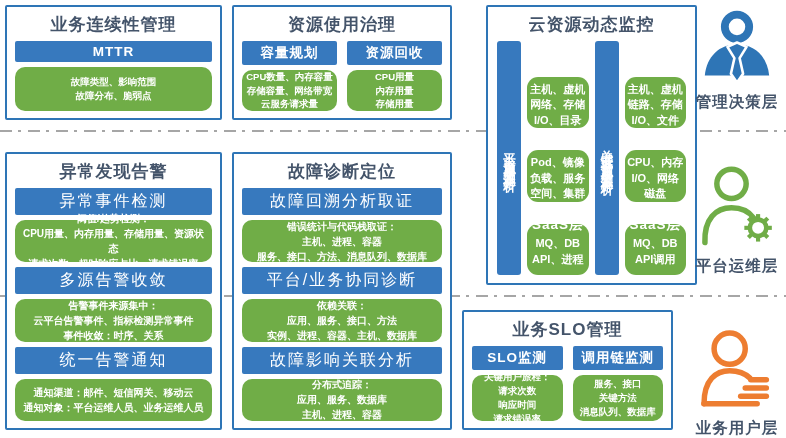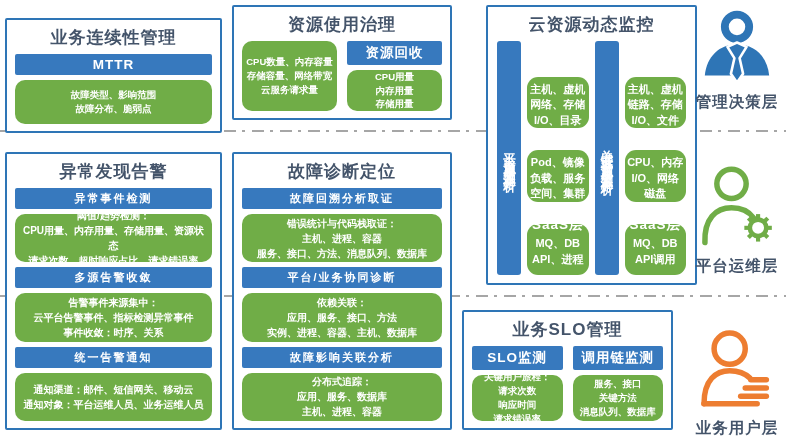--- a/index.html
+++ b/index.html
@@ -29,21 +29,21 @@
   .col{flex:1;display:flex;flex-direction:column;gap:5px;min-width:0;}
   .hdr{background:var(--header-blue);color:#fff;font-weight:bold;font-size:13.5px;
     text-align:center;padding:3px 0;border-radius:2px;flex:0 0 auto;letter-spacing:1px;}
   .gbox{background:var(--box-green);color:#fff;border-radius:10px;flex:1;
     display:flex;align-items:center;justify-content:center;text-align:center;
     padding:3px 2px;min-height:0;}
   .lines{white-space:pre-line;font-size:9.5px;line-height:1.45;font-weight:bold;}
 
   .sections{display:flex;flex-direction:column;gap:5px;flex:1;min-height:0;}
   .section{display:flex;flex-direction:column;gap:5px;flex:1;min-height:0;}
-  .sec-hdr{background:var(--header-blue);color:#fff;font-weight:bold;font-size:11px;
+  .sec-hdr{background:var(--header-blue);color:#fff;font-weight:normal;font-size:16px;
     text-align:center;padding:3px 0;border-radius:2px;flex:0 0 auto;letter-spacing:2px;}
   .sec-box{background:var(--box-green);color:#fff;border-radius:10px;flex:1;
     display:flex;align-items:center;justify-content:center;text-align:center;
     padding:3px 4px;min-height:0;}
   .sec-box .lines{font-size:10px;line-height:1.5;}
 
   .cloud-body{display:flex;gap:6px;flex:1;min-height:0;padding:0 1px 1px;}
   .vbar{flex:0 0 24px;background:var(--header-blue);color:#fff;border-radius:3px;
     writing-mode:vertical-lr;text-orientation:upright;display:flex;
     align-items:center;justify-content:center;font-weight:bold;font-size:12.5px;
@@ -60,37 +60,38 @@
     margin-top:2px;letter-spacing:1px;}
 </style>
 </head>
 <body>
 
 <div class="stage">
 
   <div class="dashline" style="top:130px"></div>
   <div class="dashline" style="top:295px"></div>
 
-  <div class="panel" style="left:5px;top:18px;width:217px;height:115px">
+  <div class="panel" style="left:5px;top:5px;width:217px;height:115px">
     <div class="panel-title">业务连续性管理</div>
     <div class="two-col">
       <div class="col">
         <div class="hdr">MTTR</div>
         <div class="gbox">
           <div class="lines">故障类型、影响范围
 故障分布、脆弱点</div>
         </div>
       </div>
     </div>
   </div>
 
   <div class="panel" style="left:232px;top:5px;width:220px;height:115px">
     <div class="panel-title">资源使用治理</div>
     <div class="two-col">
       <div class="col">
+        <div class="hdr">容量规划</div>
         <div class="gbox">
           <div class="lines">CPU数量、内存容量
 存储容量、网络带宽
 云服务请求量</div>
         </div>
       </div>
       <div class="col">
         <div class="hdr">资源回收</div>
         <div class="gbox">
           <div class="lines">CPU用量

